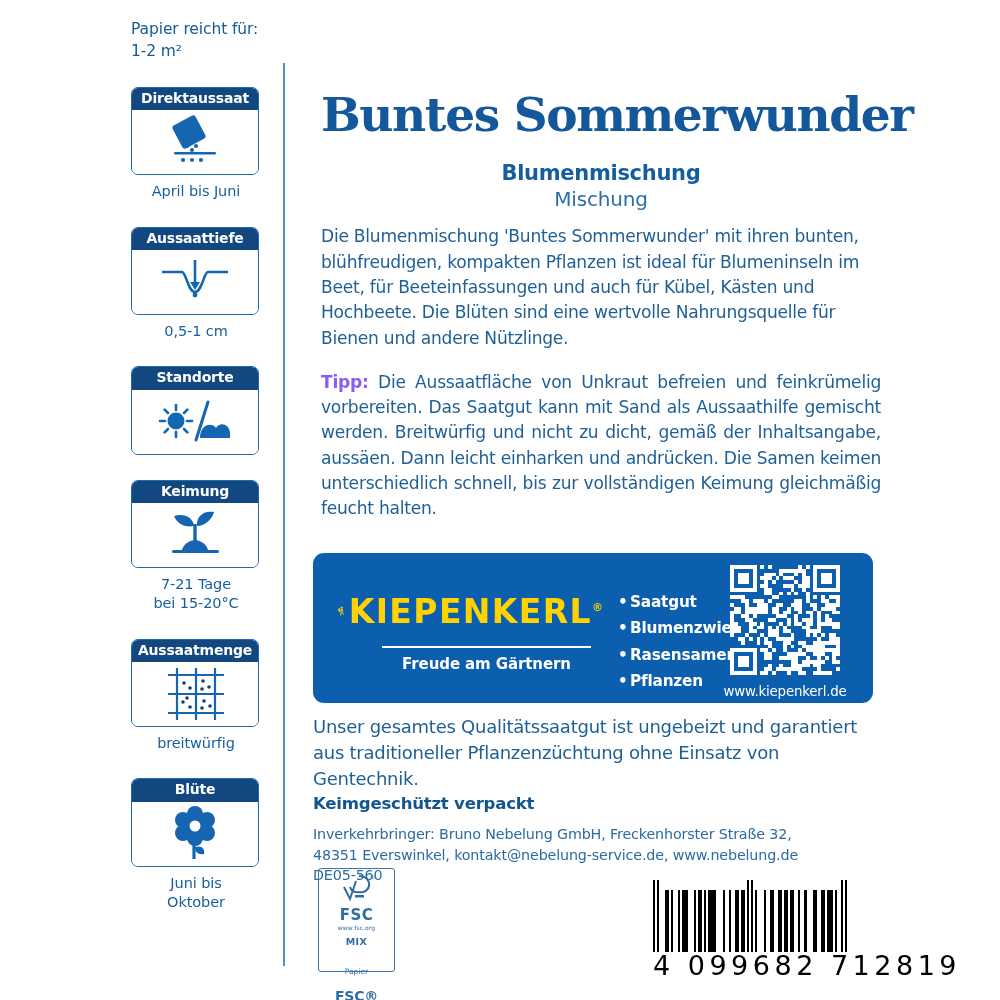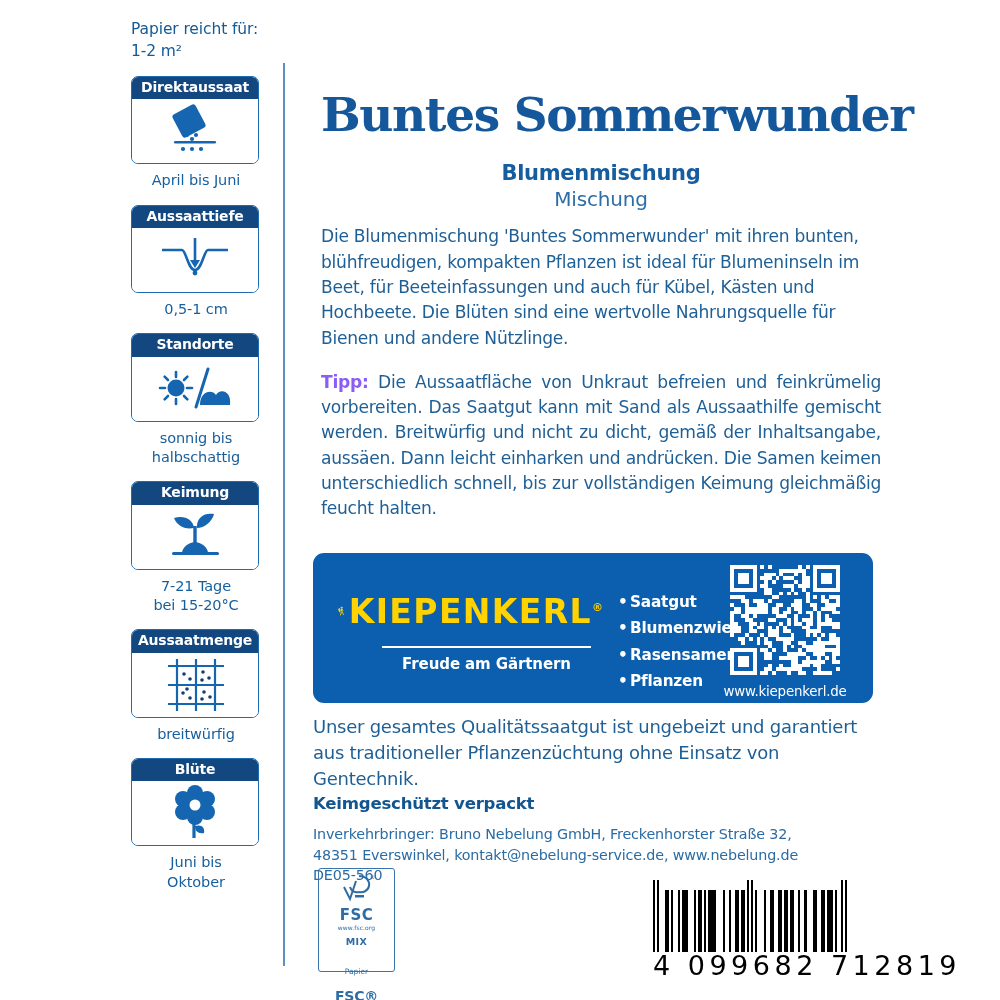--- a/index.html
+++ b/index.html
@@ -20,21 +20,21 @@
     width:130px;
   }
   .content-for {
     font-family:"DejaVu Sans", sans-serif;
     font-size:15.5px;
     line-height:1.42;
     color:#145a96;
     letter-spacing:-0.1px;
     white-space:nowrap;
   }
-  .icon-block { margin-top:14px; }
+  .icon-block { margin-top:25px; }
   .icon-card {
     width:128px;
     border:1.4px solid #1e6bb0;
     border-radius:7px;
     background:#fff;
     overflow:hidden;
     box-sizing:border-box;
   }
   .icon-card-head {
     background:#12477F;
@@ -311,21 +311,20 @@
                   <path d="M34 35 L37.4 38.4"></path>
                 <path d="M14.6 38.4 L18 35"></path>
                   <path d="M34 19 L37.4 15.6"></path>
               </g>
               <path d="M50 44 C50 30 62 28 66 34 C70 27 82 30 80 44 Z" stroke="none"></path>
               <path d="M46 46 L58 8" stroke-width="3" stroke-linecap="round" fill="none"></path>
             </g>
           </svg>
         </div>
       </div>
-      <div class="icon-caption">sonnig bis<br>halbschattig</div>
     </div>
 
     <div class="icon-block">
       <div class="icon-card">
         <div class="icon-card-head">Keimung</div>
         <div class="icon-card-body">
           <svg width="86" height="58" viewBox="0 0 86 58">
             <g fill="#1565b0">
               <path d="M43 38 C43 26 43 22 43 18" stroke="#1565b0" stroke-width="3.4" fill="none"></path>
               <path d="M42 20 C32 22 25 17 22 10 C33 7 41 12 42 20 Z"></path>

